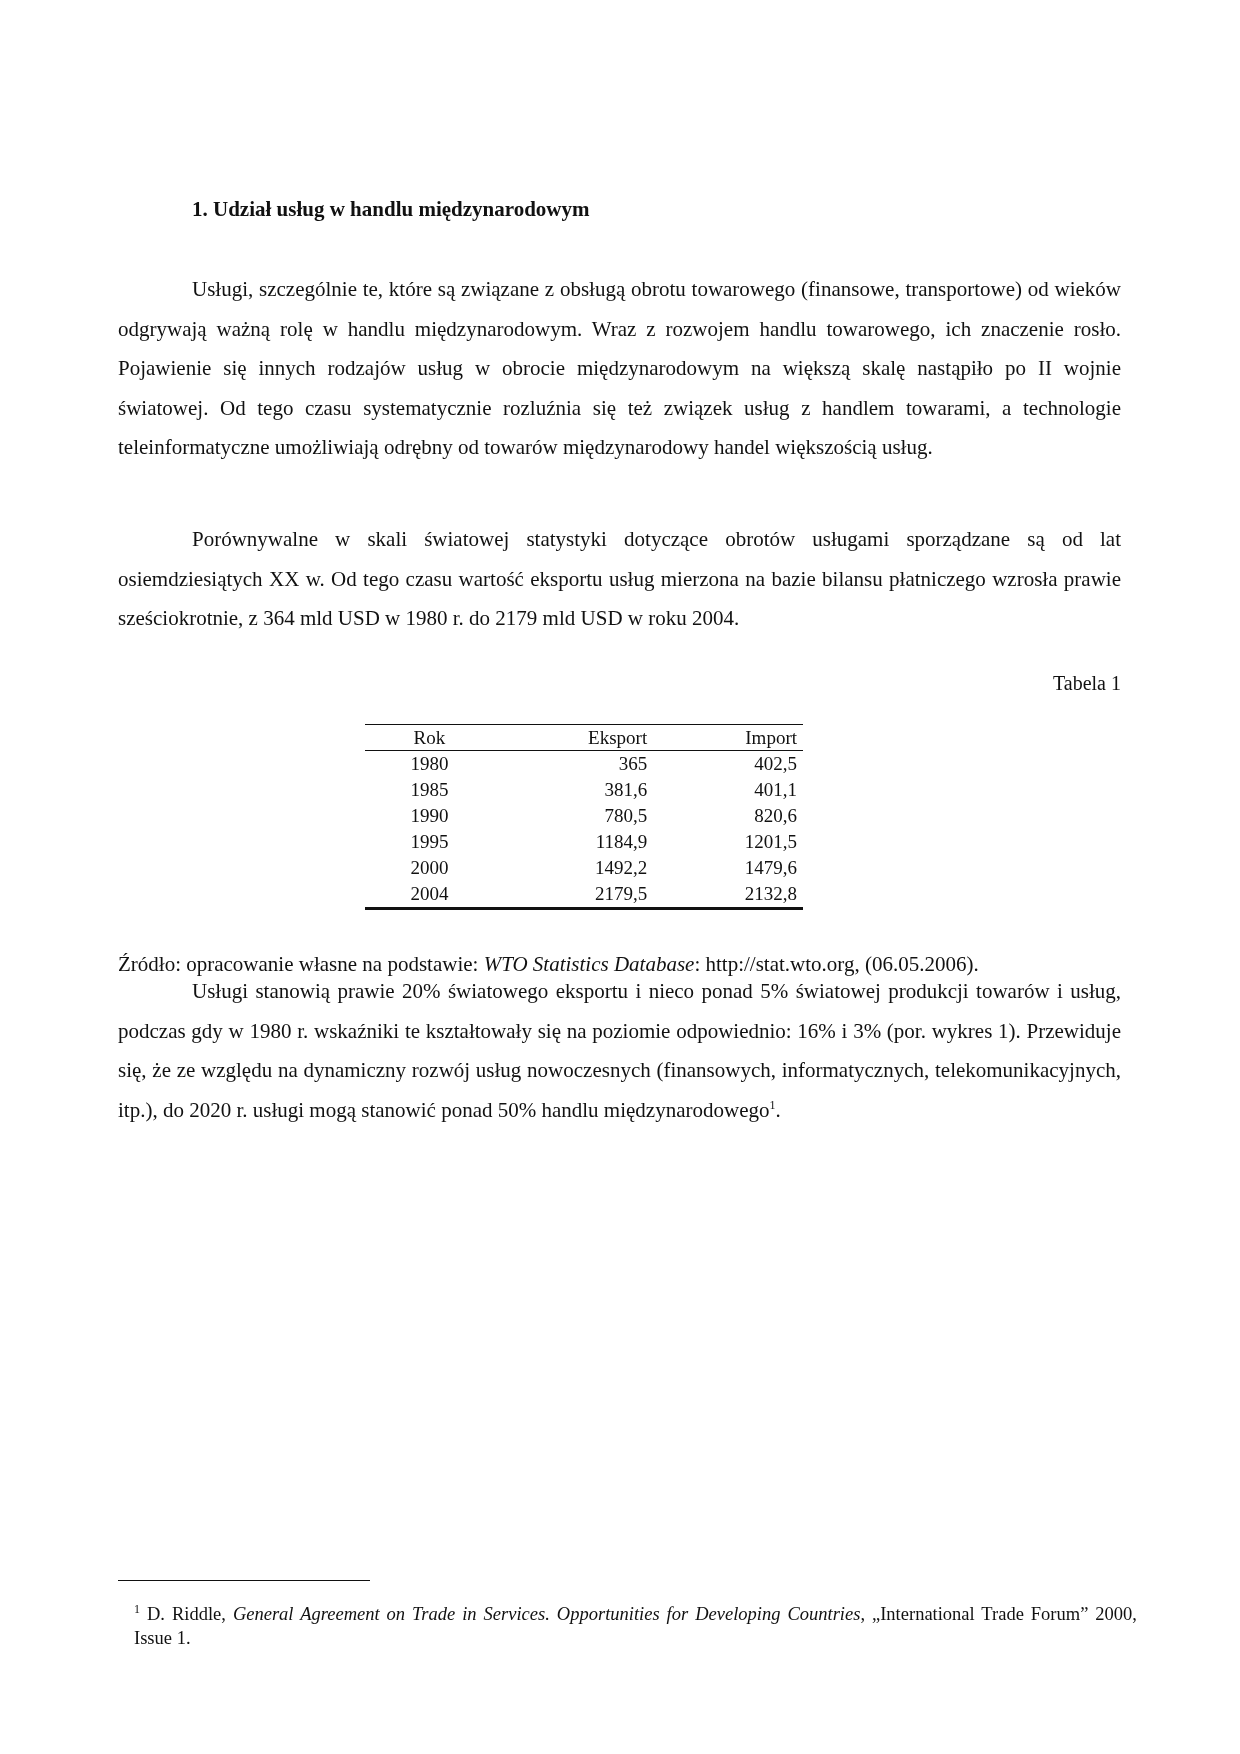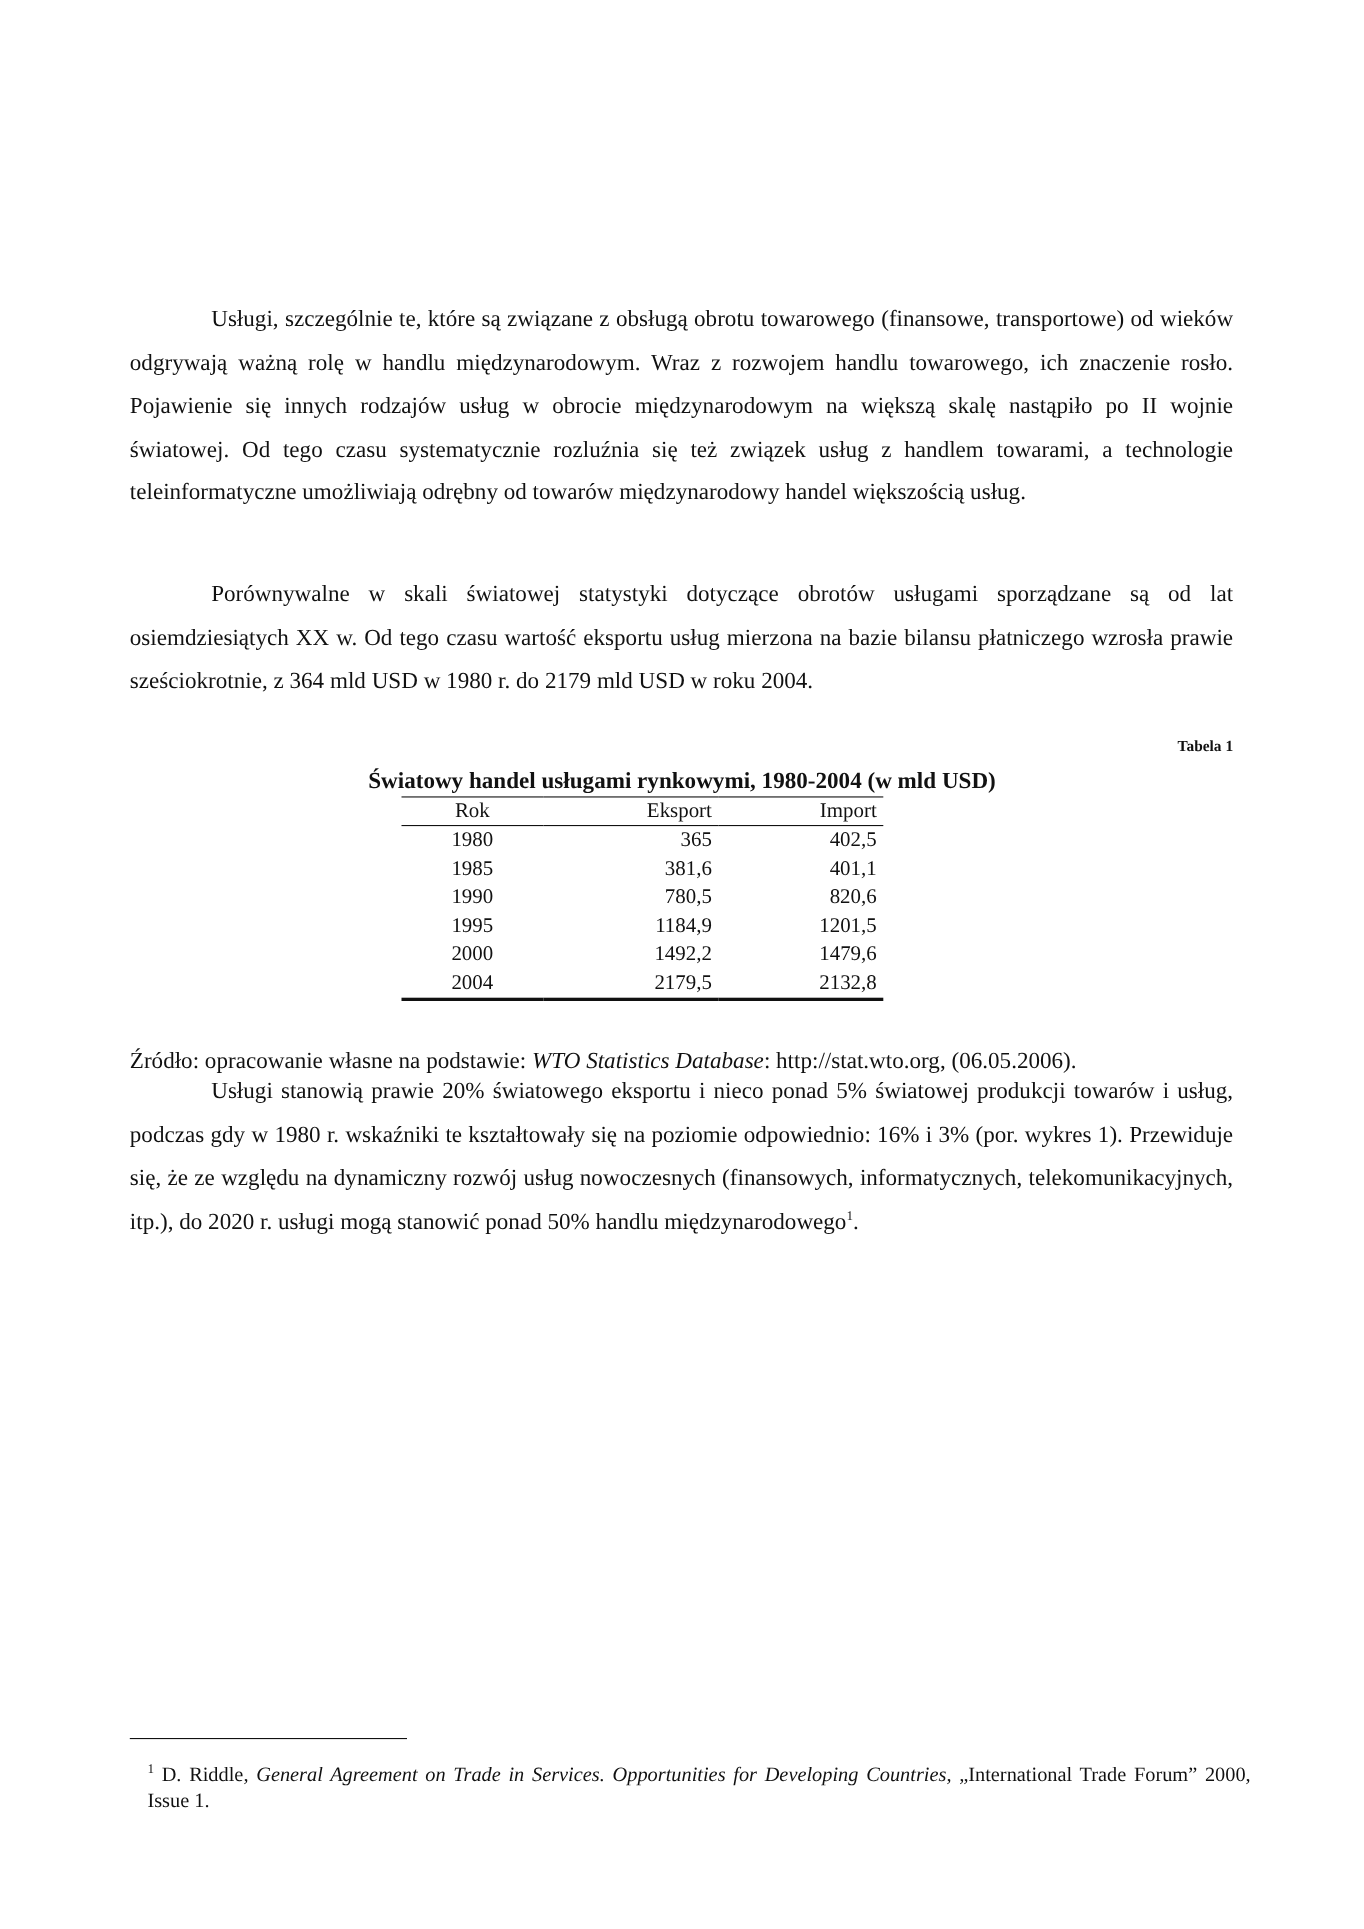--- a/index.html
+++ b/index.html
@@ -19,21 +19,21 @@
     }
     .para {
       position: absolute; left: 118px; width: 1003px; margin: 0;
       font-size: 21px; line-height: 39.5px; text-align: justify;
       text-indent: 74px;
     }
     #p1 { top: 270px; }
     #p2 { top: 507px; margin-top: 13px; }
     #p3 { top: 972px; }
     .table-label {
-      position: absolute; right: 119px; top: 672px; font-size: 14px; font-weight: bold;
+      position: absolute; right: 119px; top: 672px; font-size: 20px; font-weight: normal;
     }
     .table-caption {
       position: absolute; left: 0; width: 1240px; top: 697px; text-align: center;
       font-size: 21px; font-weight: bold;
     }
     .data-table {
       position: absolute; left: 365px; top: 724px; width: 438px;
       border-collapse: collapse; font-size: 19px;
       border-top: 1.5px solid #111;
       border-bottom: 3px solid #111;
@@ -55,26 +55,26 @@
     .footnote {
       position: absolute; left: 118px; top: 1586px; width: 1003px;
       font-size: 18.5px; line-height: 24px; text-align: justify; margin: 16px;
     }
     .footnote i { font-style: italic; }
   </style>
 </head>
 <body>
 
 <div class="page">
+  <h2 class="section-heading">1. Udział usług w handlu międzynarodowym</h2>
 
   <p class="para" id="p1">Usługi, szczególnie te, które są związane z obsługą obrotu towarowego (finansowe, transportowe) od wieków odgrywają ważną rolę w handlu międzynarodowym. Wraz z rozwojem handlu towarowego, ich znaczenie rosło. Pojawienie się innych rodzajów usług w obrocie międzynarodowym na większą skalę nastąpiło po II wojnie światowej. Od tego czasu systematycznie rozluźnia się też związek usług z handlem towarami, a technologie teleinformatyczne umożliwiają odrębny od towarów międzynarodowy handel większością usług.</p>
   <p class="para" id="p2">Porównywalne w skali światowej statystyki dotyczące obrotów usługami sporządzane są od lat osiemdziesiątych XX w. Od tego czasu wartość eksportu usług mierzona na bazie bilansu płatniczego wzrosła prawie sześciokrotnie, z 364 mld USD w 1980 r. do 2179 mld USD w roku 2004.</p>
 
   <div class="table-label">Tabela 1</div>
-  <div class="table-caption">Światowy handel usługami rynkowymi, 1980-2004 (w mld USD)</div>
 
   <table class="data-table">
     <thead>
       <tr>
         <th class="c-year">Rok</th>
         <th class="c-exp">Eksport</th>
         <th class="c-imp">Import</th>
       </tr>
     </thead>
     <tbody>

